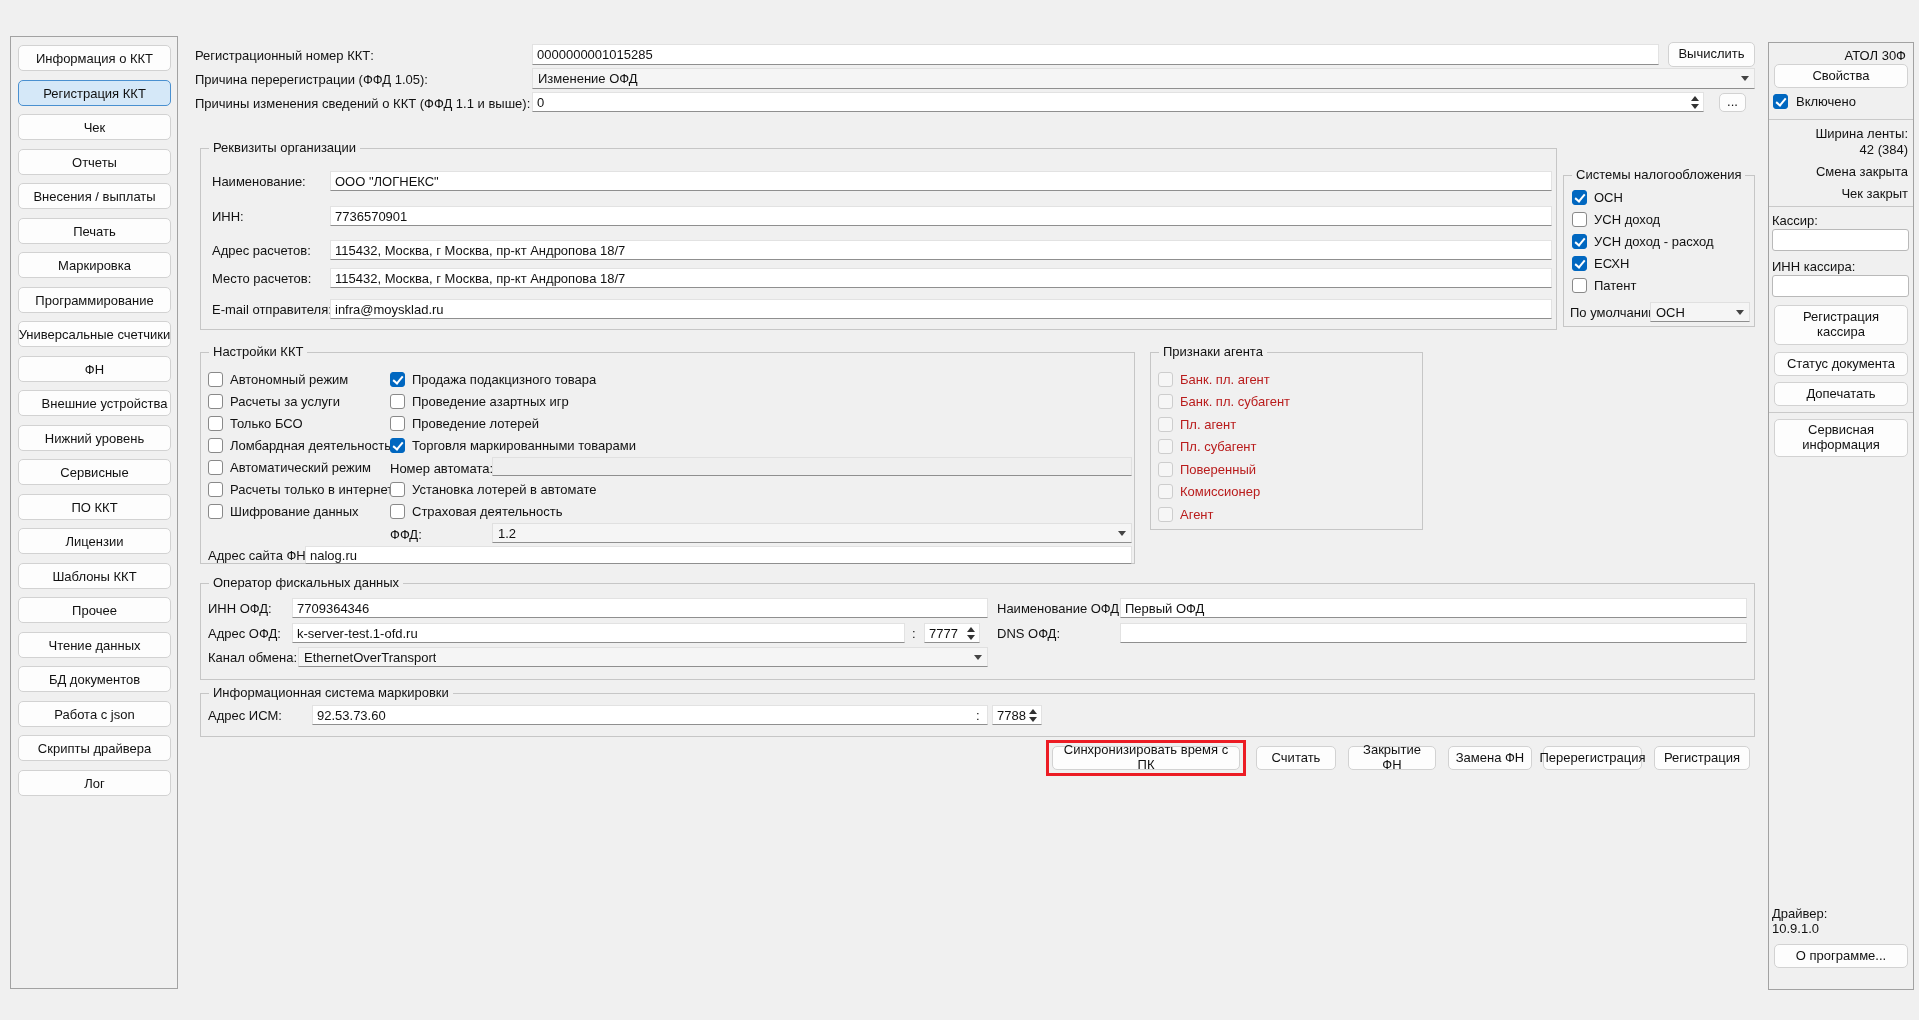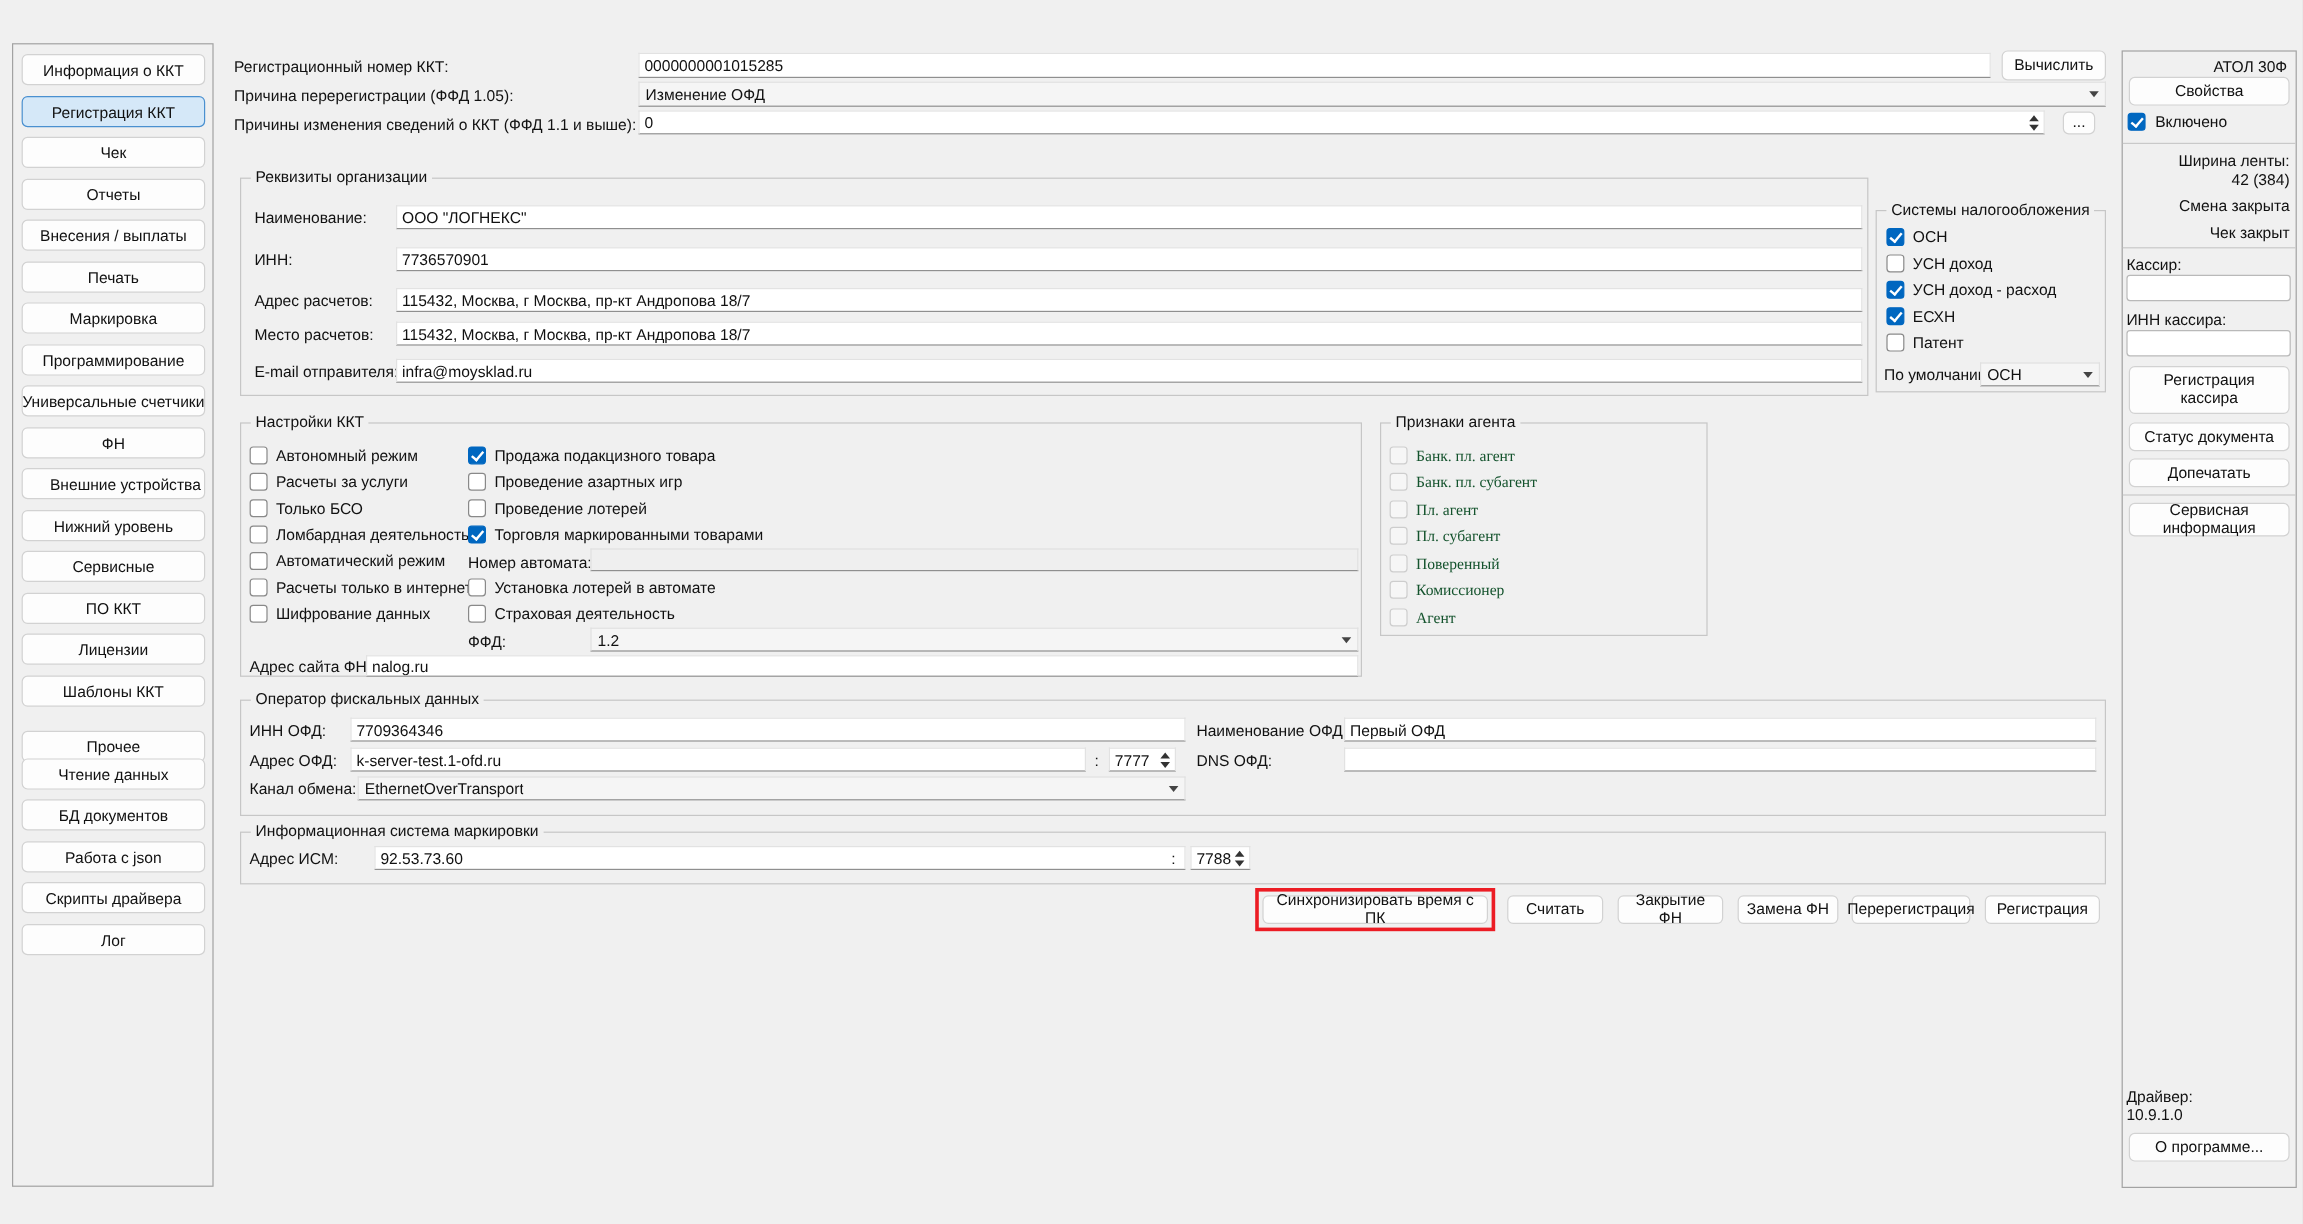--- a/index.html
+++ b/index.html
@@ -21,21 +21,21 @@
   .cmb{position:absolute;background:#f5f5f5;border:1px solid #e0e0e0;border-bottom:1px solid #8f8f8f;box-sizing:border-box;display:flex;align-items:center;padding:0 5px;}
   .cmbv{white-space:nowrap;overflow:hidden;}
   .arr{margin-left:auto;width:0;height:0;border-left:4px solid transparent;border-right:4px solid transparent;border-top:5px solid #444;flex:none;}
   .btn{position:absolute;background:#fdfdfd;border:1px solid #d2d2d2;border-radius:5px;display:flex;align-items:center;justify-content:center;text-align:center;box-sizing:border-box;line-height:1.15;padding:1px 4px;cursor:default;}
   .grp{position:absolute;border:1px solid #c6c6c6;box-sizing:border-box;}
   .leg{position:absolute;top:-9px;left:8px;background:#f0f0f0;padding:0 4px;white-space:nowrap;line-height:16px;}
   .cb{position:absolute;width:15px;height:15px;border:1px solid #898989;border-radius:3px;background:#fff;box-sizing:border-box;}
   .cb.checked{background:#0067c0;border-color:#0067c0;}
   .cb.checked::after{content:"";position:absolute;left:4px;top:1px;width:4px;height:8px;border:solid #fff;border-width:0 2px 2px 0;transform:rotate(40deg);}
   .cb.dis{border-color:#cdcdcd;background:#f6f6f6;}
-  .dis-t{color:#14532d;font-family:Liberation Serif, serif;}
+  .dis-t{color:#b91c1c;}
   .spin{position:absolute;width:14px;display:flex;flex-direction:column;align-items:center;justify-content:center;gap:3px;}
   .spin i{display:block;width:0;height:0;border-left:4px solid transparent;border-right:4px solid transparent;}
   .spin .up{border-bottom:5px solid #333;}
   .spin .dn{border-top:5px solid #333;}
   .hr{position:absolute;height:1px;background:#c9c9c9;}
   .redbox{position:absolute;border:3px solid #ec1c24;box-sizing:border-box;}
 </style>
 </head>
 <body>
 
@@ -52,21 +52,21 @@
     <div class="sbtn" style="top:215px;">Маркировка</div>
     <div class="sbtn" style="top:250px;">Программирование</div>
     <div class="sbtn" style="top:284px;">Универсальные счетчики</div>
     <div class="sbtn" style="top:319px;">ФН</div>
     <div class="sbtn" style="top:353px;padding-left:20px;">Внешние устройства</div>
     <div class="sbtn" style="top:388px;">Нижний уровень</div>
     <div class="sbtn" style="top:422px;">Сервисные</div>
     <div class="sbtn" style="top:457px;">ПО ККТ</div>
     <div class="sbtn" style="top:491px;">Лицензии</div>
     <div class="sbtn" style="top:526px;">Шаблоны ККТ</div>
-    <div class="sbtn" style="top:572px;">Прочее</div>
+    <div class="sbtn" style="top:560px;">Прочее</div>
     <div class="sbtn" style="top:595px;">Чтение данных</div>
     <div class="sbtn" style="top:629px;">БД документов</div>
     <div class="sbtn" style="top:664px;">Работа с json</div>
     <div class="sbtn" style="top:698px;">Скрипты драйвера</div>
     <div class="sbtn" style="top:733px;">Лог</div>
   </div>
 
   <div>
 
     <div class="lbl" style="left:195px;top:48px;">Регистрационный номер ККТ:</div>
@@ -239,18 +239,18 @@
   <div class="rlbl" style="left:1773px;top:186px;width:135px;">Чек закрыт</div>
   <div class="hr" style="left:1769px;top:206px;width:144px;"></div>
   <div class="lbl" style="left:1772px;top:213px;">Кассир:</div>
   <input class="inp2" style="left: 1772px; top: 229px; width: 137px; height: 22px;" value="">
   <div class="lbl" style="left:1772px;top:259px;">ИНН кассира:</div>
   <input class="inp2" style="left: 1772px; top: 275px; width: 137px; height: 22px;" value="">
   <div class="btn" style="left:1774px;top:305px;width:134px;height:40px;">Регистрация кассира</div>
   <div class="btn" style="left:1774px;top:352px;width:134px;height:24px;">Статус документа</div>
   <div class="btn" style="left:1774px;top:382px;width:134px;height:24px;">Допечатать</div>
   <div class="hr" style="left:1769px;top:412px;width:144px;"></div>
-  <div class="btn" style="left:1774px;top:419px;width:134px;height:28px;">Сервисная информация</div>
+  <div class="btn" style="left:1774px;top:419px;width:134px;height:38px;">Сервисная информация</div>
   <div class="lbl" style="left:1772px;top:906px;">Драйвер:</div>
   <div class="lbl" style="left:1772px;top:921px;">10.9.1.0</div>
   <div class="btn" style="left:1774px;top:944px;width:134px;height:24px;">О программе...</div>
 
 </div>
 
 </body></html>

